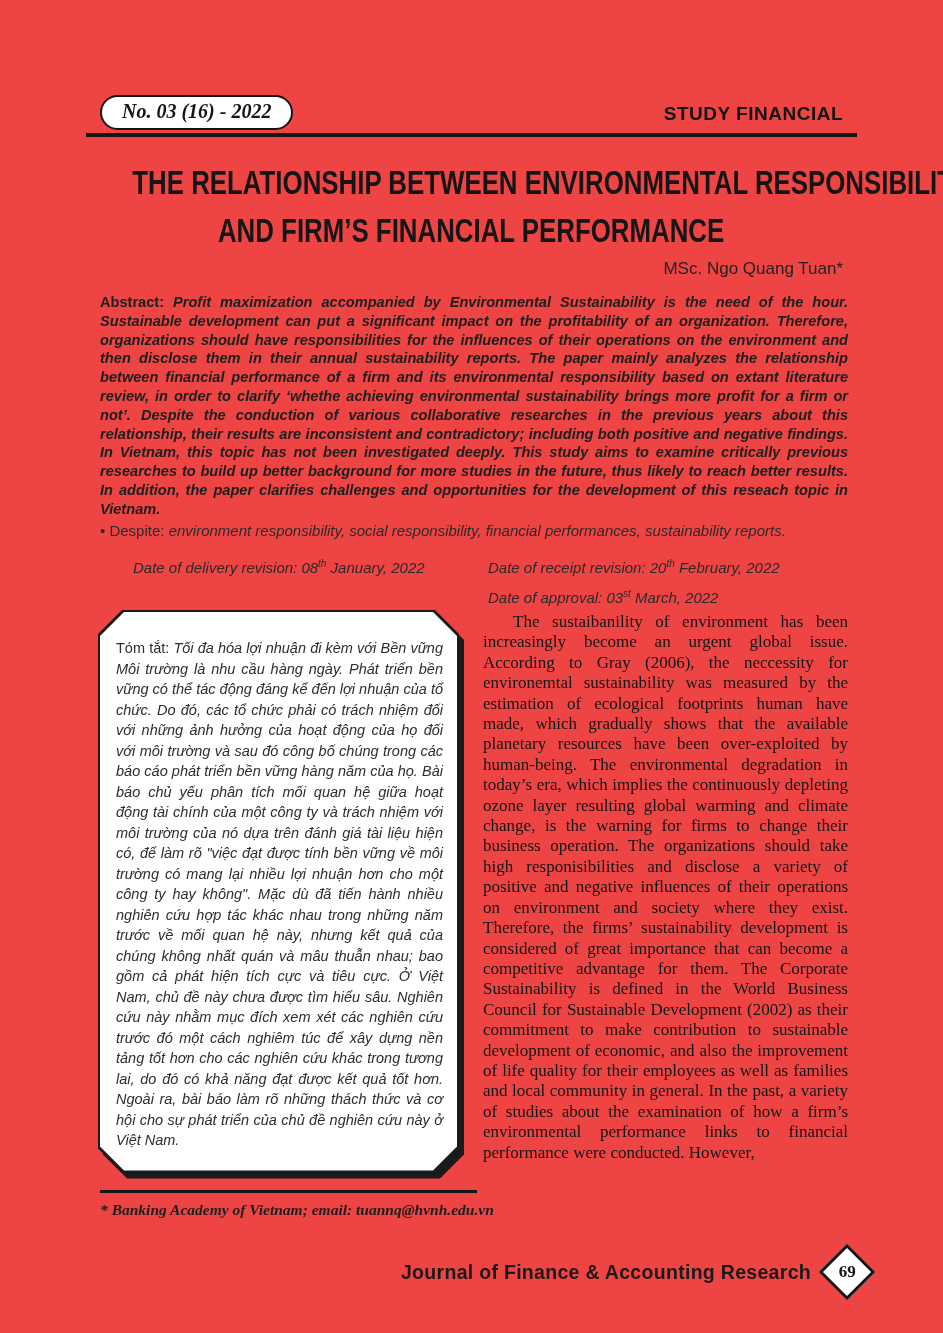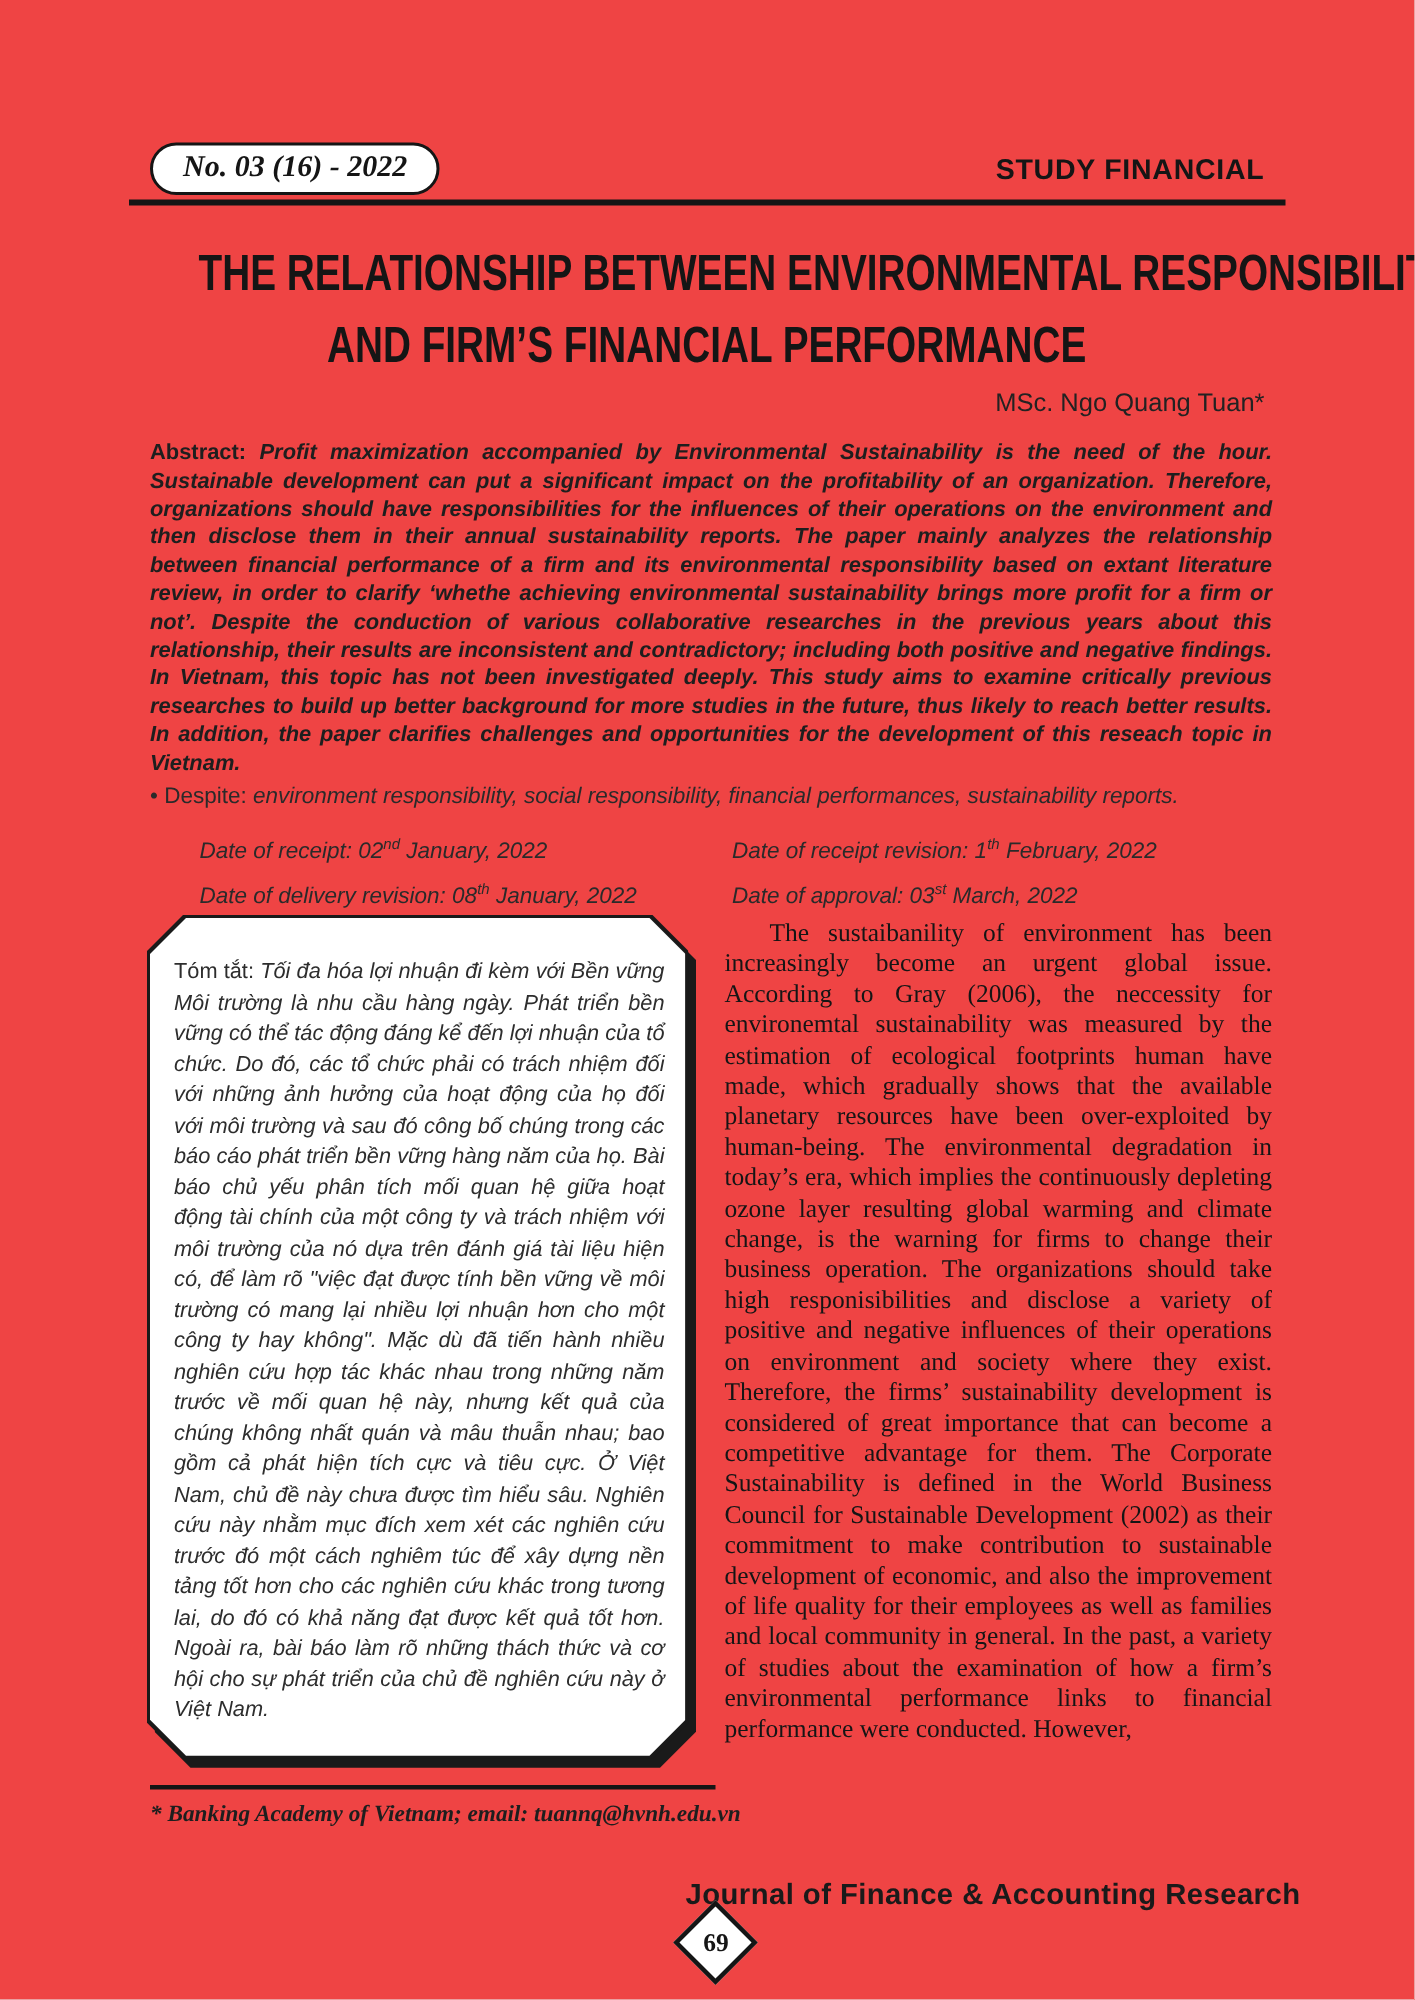--- a/index.html
+++ b/index.html
@@ -113,21 +113,21 @@
     width: 377px; height: 3px; background: #151515;
   }
   .footnote {
     position: absolute; left: 100px; top: 1201px;
     font-family: "Liberation Serif", serif;
     font-style: italic; font-weight: bold; font-size: 15.5px;
     color: #1e1e1e;
   }
   .footer {
     position: absolute; right: 76px; top: 1252px;
-    display: flex; align-items: flex-start;  flex-direction: column;
+    display: flex; align-items: center; gap: 16px;
   }
   .journal-name {
     font-weight: bold; font-size: 19.5px; letter-spacing: 0.3px;
     color: #1a1a1a;
   }
   .page-badge {
     width: 40px; height: 40px; flex: none;
     border: 3px solid #151515; background: #fff;
     transform: rotate(45deg);
     display: flex; align-items: center; justify-content: center;
@@ -158,25 +158,24 @@
   <p class="abstract">
     <span class="abstract-label">Abstract: </span><span class="abstract-text">Profit maximization accompanied by Environmental Sustainability is the need of the hour. Sustainable development can put a significant impact on the profitability of an organization. Therefore, organizations should have responsibilities for the influences of their operations on the environment and then disclose them in their annual sustainability reports. The paper mainly analyzes the relationship between financial performance of a firm and its environmental responsibility based on extant literature review, in order to clarify ‘whethe achieving environmental sustainability brings more profit for a firm or not’. Despite the conduction of various collaborative researches in the previous years about this relationship, their results are inconsistent and contradictory; including both positive and negative findings. In Vietnam, this topic has not been investigated deeply. This study aims to examine critically previous researches to build up better background for more studies in the future, thus likely to reach better results. In addition, the paper clarifies challenges and opportunities for the development of this reseach topic in Vietnam.</span>
   </p>
 
   <p class="keywords">
     <span class="kw-label">• Despite: </span><span class="kw-text">environment responsibility, social responsibility, financial performances, sustainability reports.</span>
   </p>
 
   <div class="dates">
     <div class="dates-col">
-      <div class="date-line"><span>Date of receipt: 02</span><sup>nd</sup><span> January, 2022</span></div>
       <div class="date-line"><span>Date of delivery revision: 08</span><sup>th</sup><span> January, 2022</span></div>
     </div>
     <div class="dates-col">
-      <div class="date-line"><span>Date of receipt revision: 1</span><sup>th</sup><span> February, 2022</span></div>
+      <div class="date-line"><span>Date of receipt revision: 20</span><sup>th</sup><span> February, 2022</span></div>
       <div class="date-line"><span>Date of approval: 03</span><sup>st</sup><span> March, 2022</span></div>
     </div>
   </div>
 
   <div class="main">
 
     <div class="box-wrap">
       <div class="box-shadow oct"></div>
       <div class="box-border oct"></div>
       <div class="box-inner oct">

